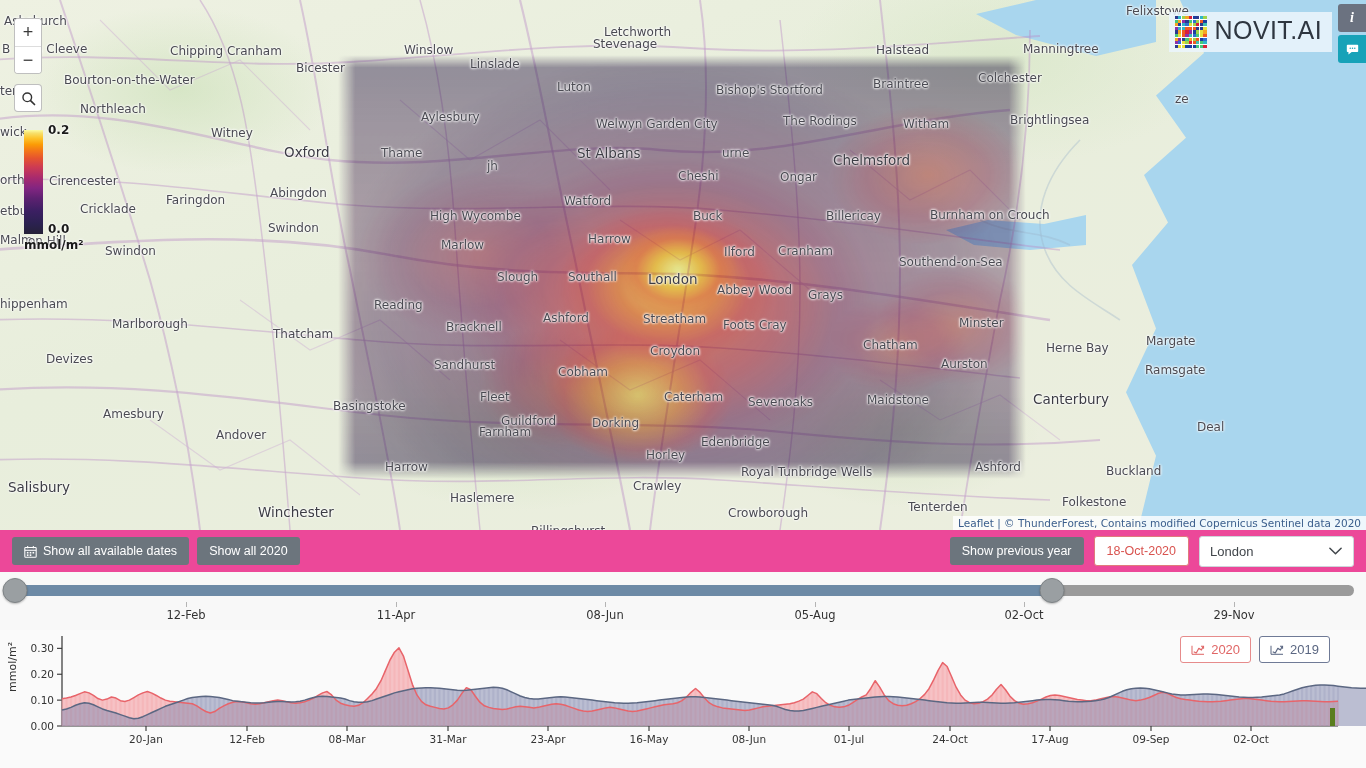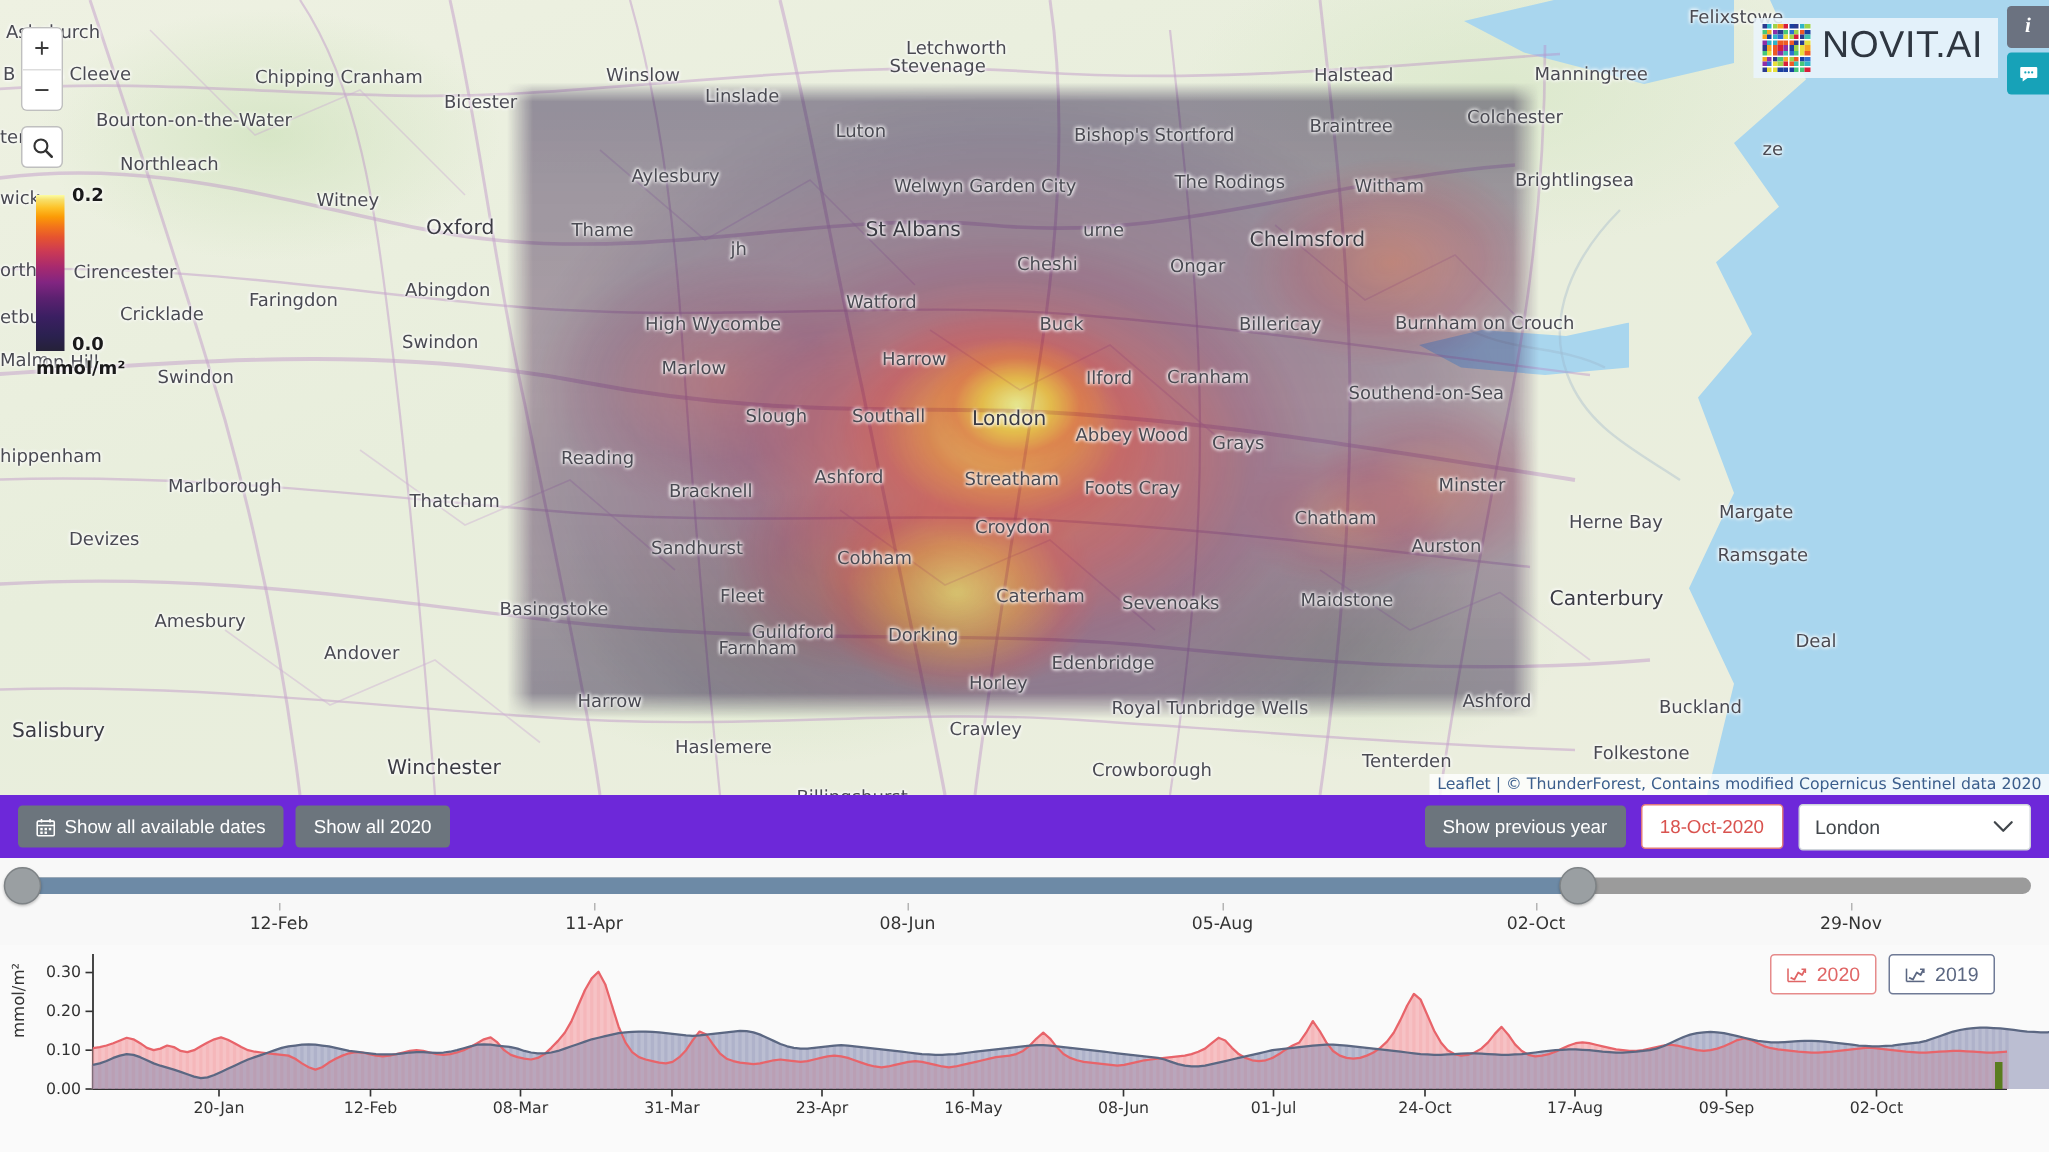--- a/index.html
+++ b/index.html
@@ -189,21 +189,21 @@
     background: rgba(255,255,255,.8);
     font-family: "DejaVu Sans", sans-serif;
     font-size: 10.5px; color: #3b5e8c;
     padding: 1px 5px;
     z-index: 30;
   }
 
   
   #control-bar {
     position: absolute; left: 0; top: 530px; width: 1366px; height: 42px;
-    background: #6d28d9;
+    background: #ec4899;
     display: flex; align-items: center;
   }
   .btn-dark {
     background: #6c757d; color: #fff; border: none;
     font-family: "Liberation Sans", sans-serif;
     font-size: 12.5px; padding: 7px 12px;
     border-radius: 3px; cursor: pointer;
     display: inline-flex; align-items: center; gap: 6px;
     white-space: nowrap;
   }

